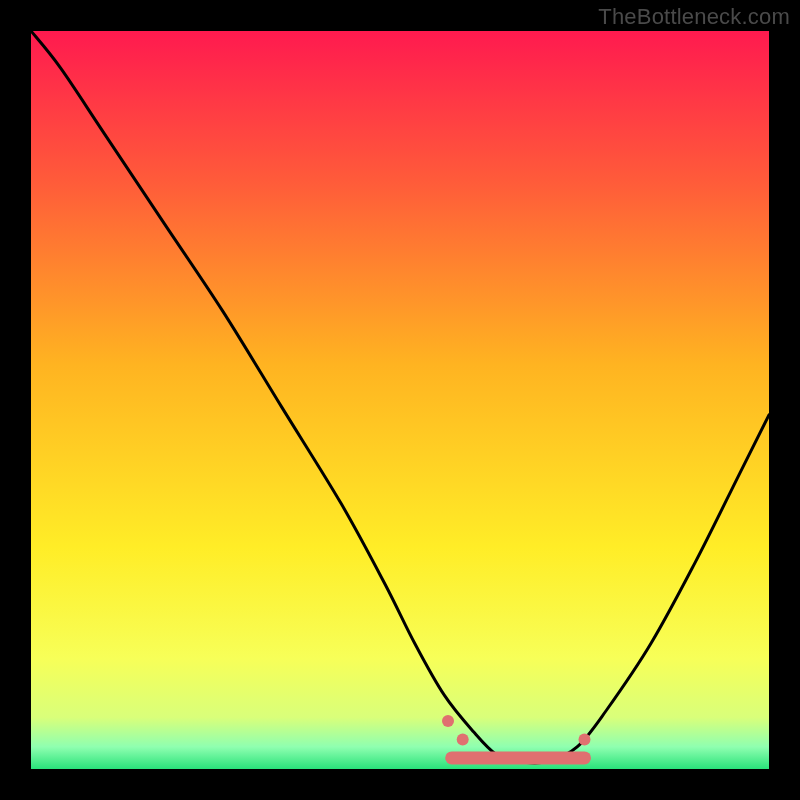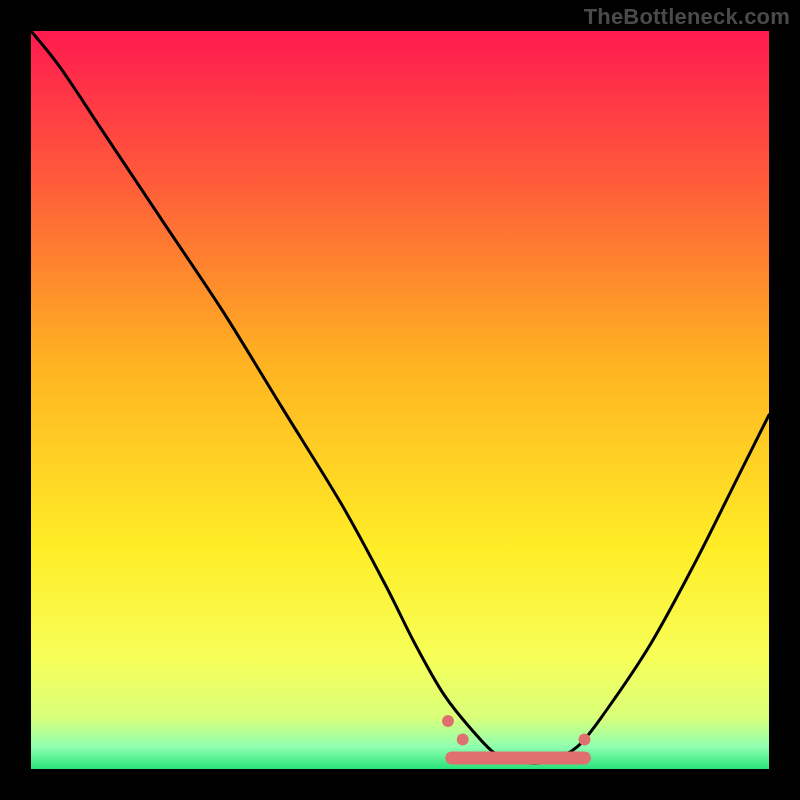--- a/index.html
+++ b/index.html
@@ -16,21 +16,21 @@
     width: 800px;
     height: 800px;
     background: #000;
   }
   .watermark {
     position: absolute;
     top: 4px;
     right: 10px;
     color: #4a4a4a;
     font-size: 22px;
-    font-weight: 700;
+    font-weight: 400;
     z-index: 10;
     user-select: none;
     letter-spacing: 0.2px;
   }
   .plot {
     position: absolute;
     left: 31px;
     top: 31px;
     width: 738px;
     height: 738px;

